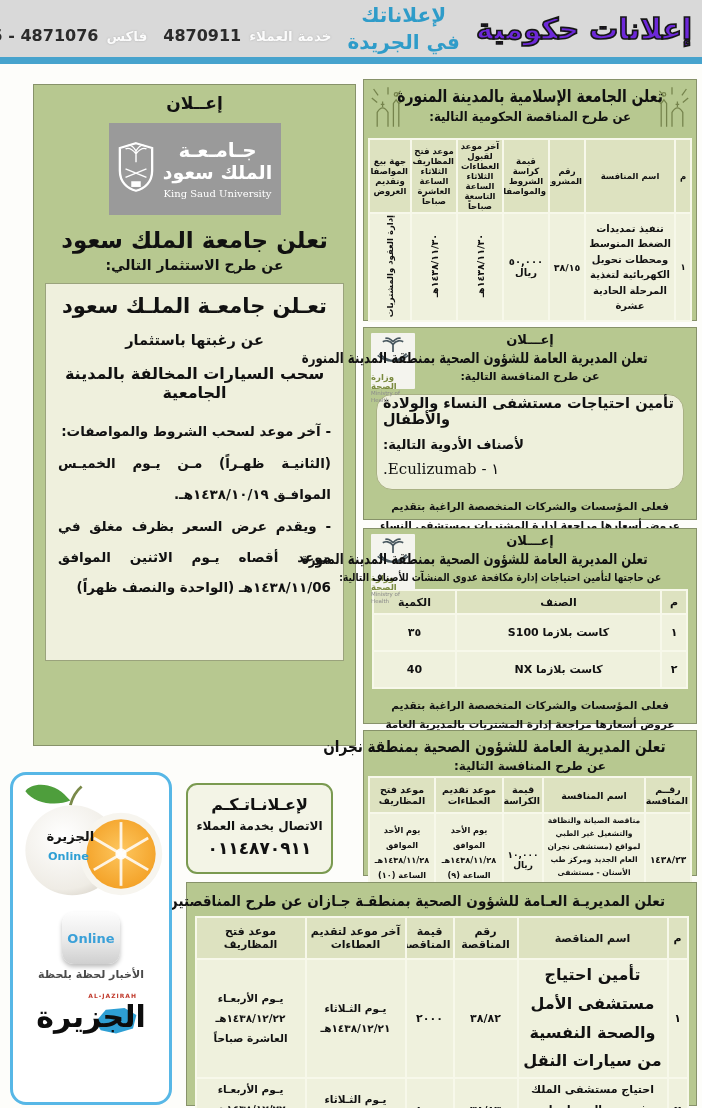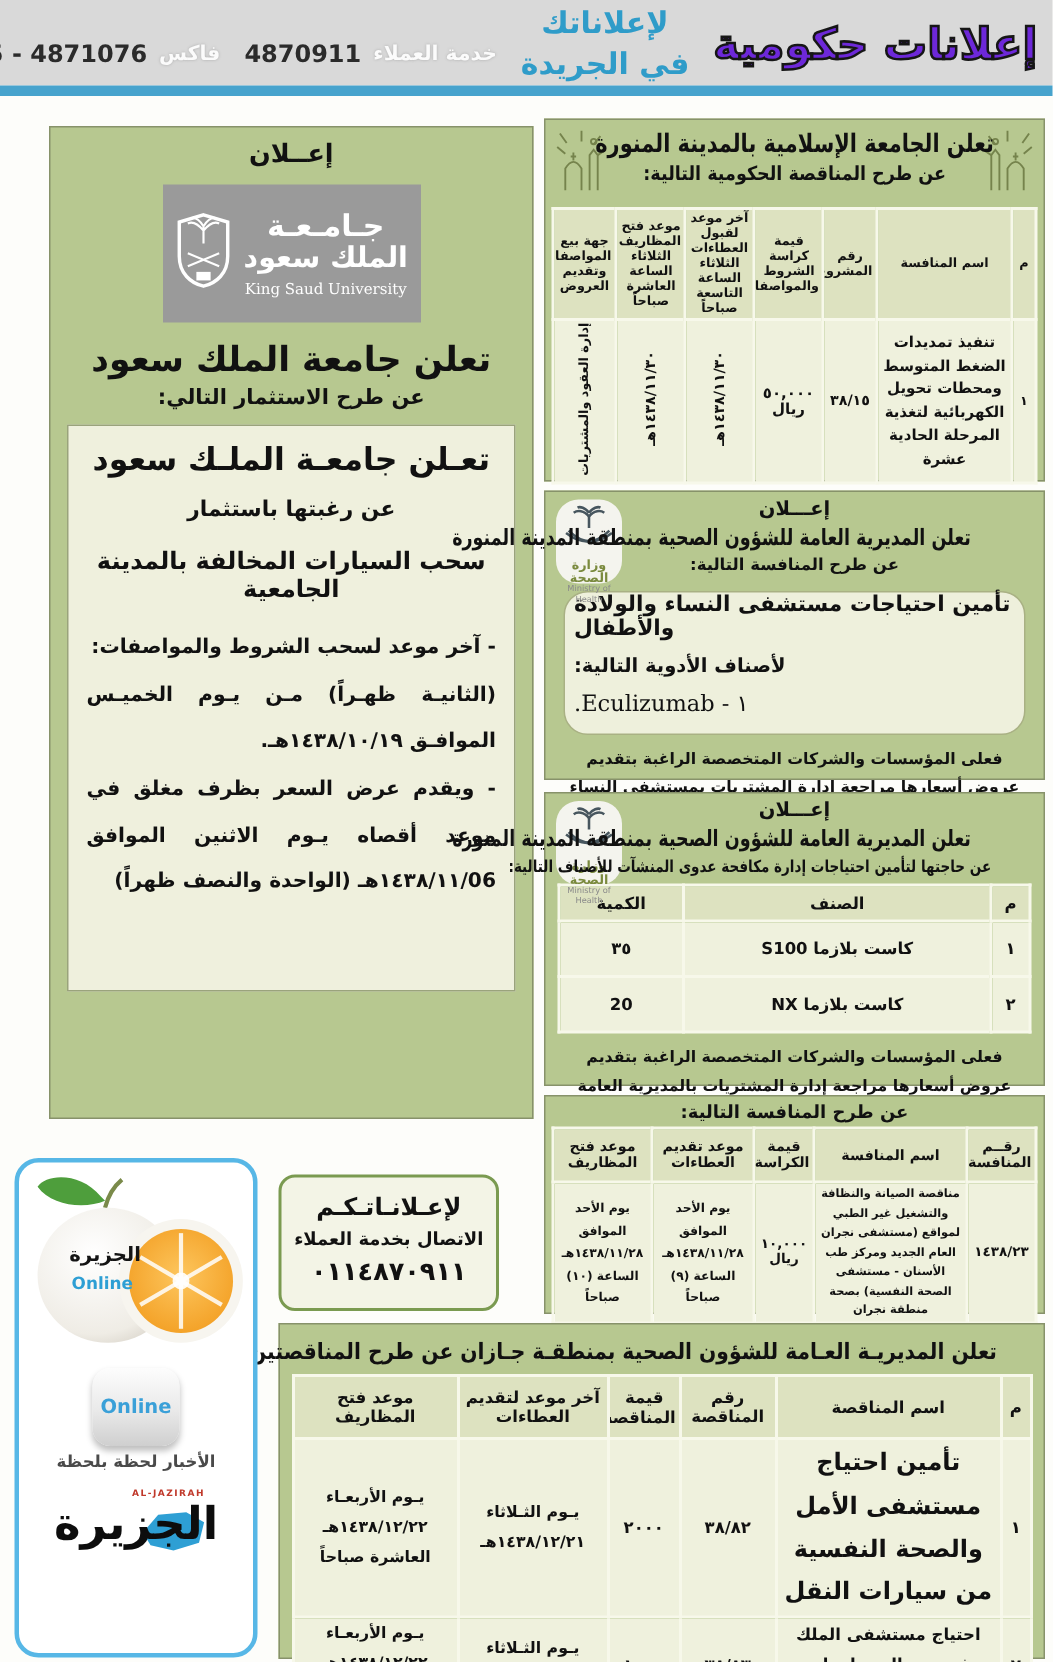--- a/index.html
+++ b/index.html
@@ -53,21 +53,21 @@
   
   .isl-head{position:relative;height:52px;padding-top:6px;}
   .isl-logo{position:absolute;top:4px;width:36px;height:46px;}
   .isl-t1{font-size:17px;font-weight:bold;}
   .isl-t2{font-size:13px;font-weight:bold;margin-top:3px;}
   .isl-notes{padding:4px 12px 0;font-size:9.5px;font-weight:bold;text-align:right;line-height:1.6;}
 
   
   .moh-head{position:relative;padding-top:4px;min-height:56px;}
   .moh-logo{position:absolute;top:5px;left:7px;width:44px;height:56px;background:#f4f4ee;
-      border-radius:15px;text-align:center;padding-top:2px;box-sizing:border-box;}
+      border-radius:1px;text-align:left;padding-top:2px;box-sizing:border-box;}
   .moh-logo-ar{font-size:8.5px;font-weight:bold;color:#7a8a3e;line-height:1;}
   .moh-logo-en{font-size:5.5px;color:#8a8a8a;line-height:1.2;}
   .moh-ann{font-size:13px;font-weight:bold;}
   .moh-title{font-size:15px;font-weight:bold;margin-top:2px;}
   .moh-sub{font-size:11px;font-weight:bold;margin-top:3px;}
   .moh-box{margin:6px 12px 0;background:#eef0dc;border:1px solid #a9b184;border-radius:16px;
       padding:0 6px;text-align:left;}
   .moh-b1{font-size:14.5px;font-weight:bold;}
   .moh-b2{font-size:13px;font-weight:bold;margin-top:10px;}
   .moh-drug{font-size:15px;margin-top:8px;font-family:"DejaVu Serif",serif;}
@@ -274,28 +274,29 @@
         <th>الكمية</th>
       </tr>
       <tr style="height:37px;">
         <td>١</td>
         <td>كاست بلازما S100</td>
         <td>٣٥</td>
       </tr>
       <tr style="height:37px;">
         <td>٢</td>
         <td>كاست بلازما NX</td>
-        <td>20</td>
+        <td>40</td>
       </tr>
     </tbody>
       </table>
     <div class="moh-foot">فعلى المؤسسات والشركات المتخصصة الراغبة بتقديم عروض أسعارها مراجعة إدارة المشتريات بالمديرية العامة للشؤون الصحية بالمدينة المنورة.</div>
   </div>
 
   <div class="ad ctr" style="left:363px;top:730px;width:334px;height:146px;">
+    <div class="naj-t1"><span class="fit" style="--sx:.85">تعلن المديرية العامة للشؤون الصحية بمنطقة نجران</span></div>
     <div class="naj-t2">عن طرح المنافسة التالية:</div>
     <table class="gt" style="width:322px;margin-top:3px;">
       <colgroup>
           <col style="width:46px">
           <col style="width:102px">
           <col style="width:40px">
           <col style="width:68px">
           <col style="width:66px">
         </colgroup>
       <tbody>

